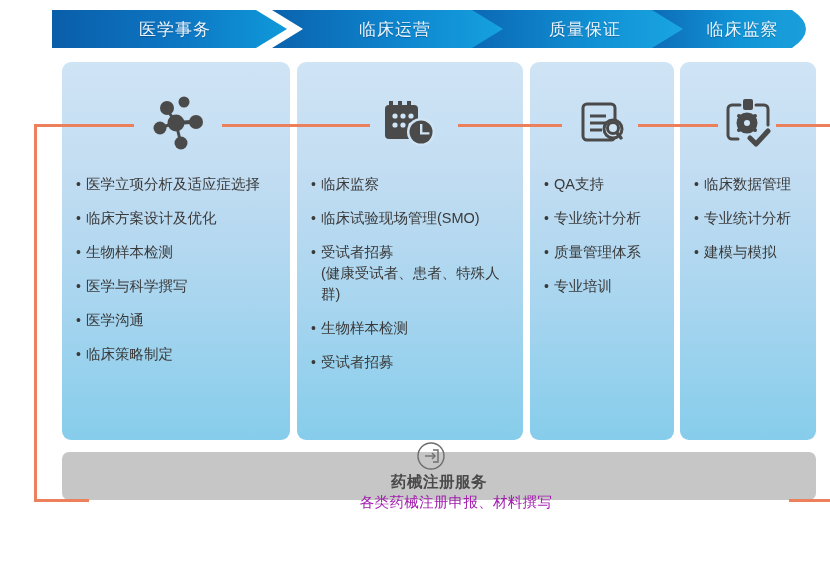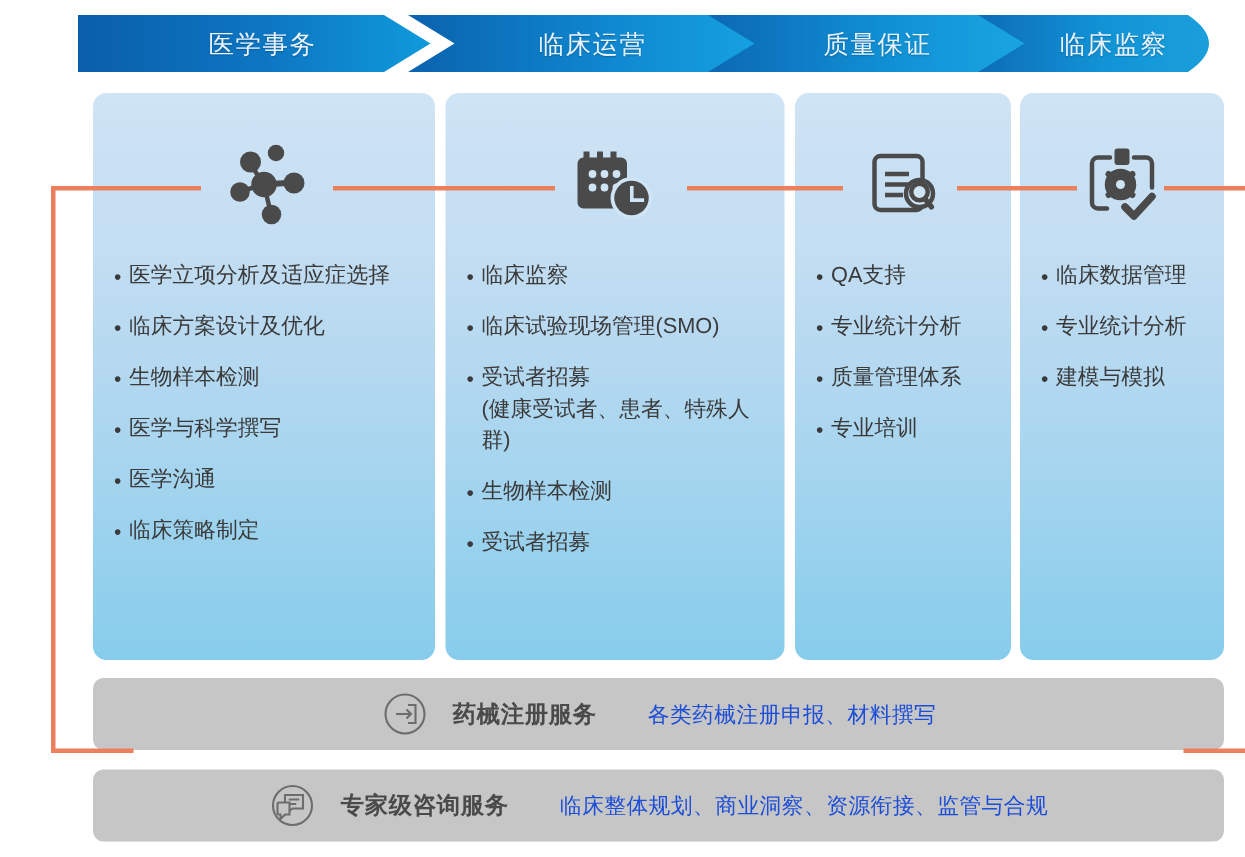--- a/index.html
+++ b/index.html
@@ -53,21 +53,21 @@
   .ov{width:3px;}
 
   
   .bar{
     position:absolute;left:38px;width:754px;
     background:#c6c6c6;border-radius:7px;
     display:flex;align-items:center;justify-content:center;
   }
   .bar .bicon{margin-right:16px;display:flex;align-items:center;}
   .bar .btitle{font-size:15.5px;font-weight:bold;color:#4a4a4a;letter-spacing:.5px;}
-  .bar .bdesc{font-size:14.5px;color:#1d4ed8;margin-left:34px;letter-spacing:.3px;}
+  .bar .bdesc{font-size:14.5px;color:#a21caf;margin-left:34px;letter-spacing:.3px;}
 </style>
 </head>
 <body>
 
 <div id="stage">
 
   <div class="tabs">
 
     <div class="tab" style="left:28px;width:240px;">
       <svg class="shape" viewBox="0 0 240 42" preserveAspectRatio="none">
@@ -282,44 +282,29 @@
           <span class="dot">•</span>
           <span class="txt"><span>专业统计分析</span></span>
         </div>
       <div class="li">
           <span class="dot">•</span>
           <span class="txt"><span>建模与模拟</span></span>
         </div>
     </div>
   </div>
 
-  <div class="bar" style="top:452px;height:48px;">
+  <div class="bar" style="top:452px;height:48px;flex-direction:column;">
     <span class="bicon">
       <svg width="32" height="32" viewBox="0 0 32 32">
         <g fill="none" stroke="#6d6d6d" stroke-width="1.4">
           <circle cx="16" cy="16" r="13"></circle>
           <path d="M18,10 h5 v12 h-5"></path>
           <line x1="10" y1="16" x2="20" y2="16"></line>
           <path d="M17,13 l3,3 l-3,3"></path>
         </g>
       </svg>
     </span>
     <span class="btitle">药械注册服务</span>
     <span class="bdesc">各类药械注册申报、材料撰写</span>
   </div>
 
-  <div class="bar" style="top:513px;height:48px;">
-    <span class="bicon">
-      <svg width="32" height="32" viewBox="0 0 32 32">
-        <g fill="none" stroke="#6d6d6d" stroke-width="1.4">
-          <circle cx="16" cy="16" r="13"></circle>
-          <path d="M11,9 h12 v9 h-7 l-5,4 v-4 h0 z"></path>
-          <line x1="13.5" y1="12" x2="20.5" y2="12"></line>
-          <line x1="13.5" y1="15" x2="18.5" y2="15"></line>
-          <path d="M10,14 h4 v8 h-3 l-3,3 v-3 h-1 a1,1 0 0 1 -1,-1 v-6 a1,1 0 0 1 1,-1 z" fill="#c6c6c6"></path>
-        </g>
-      </svg>
-    </span>
-    <span class="btitle">专家级咨询服务</span>
-    <span class="bdesc">临床整体规划、商业洞察、资源衔接、监管与合规</span>
-  </div>
 
 </div>
 
 </body></html>

